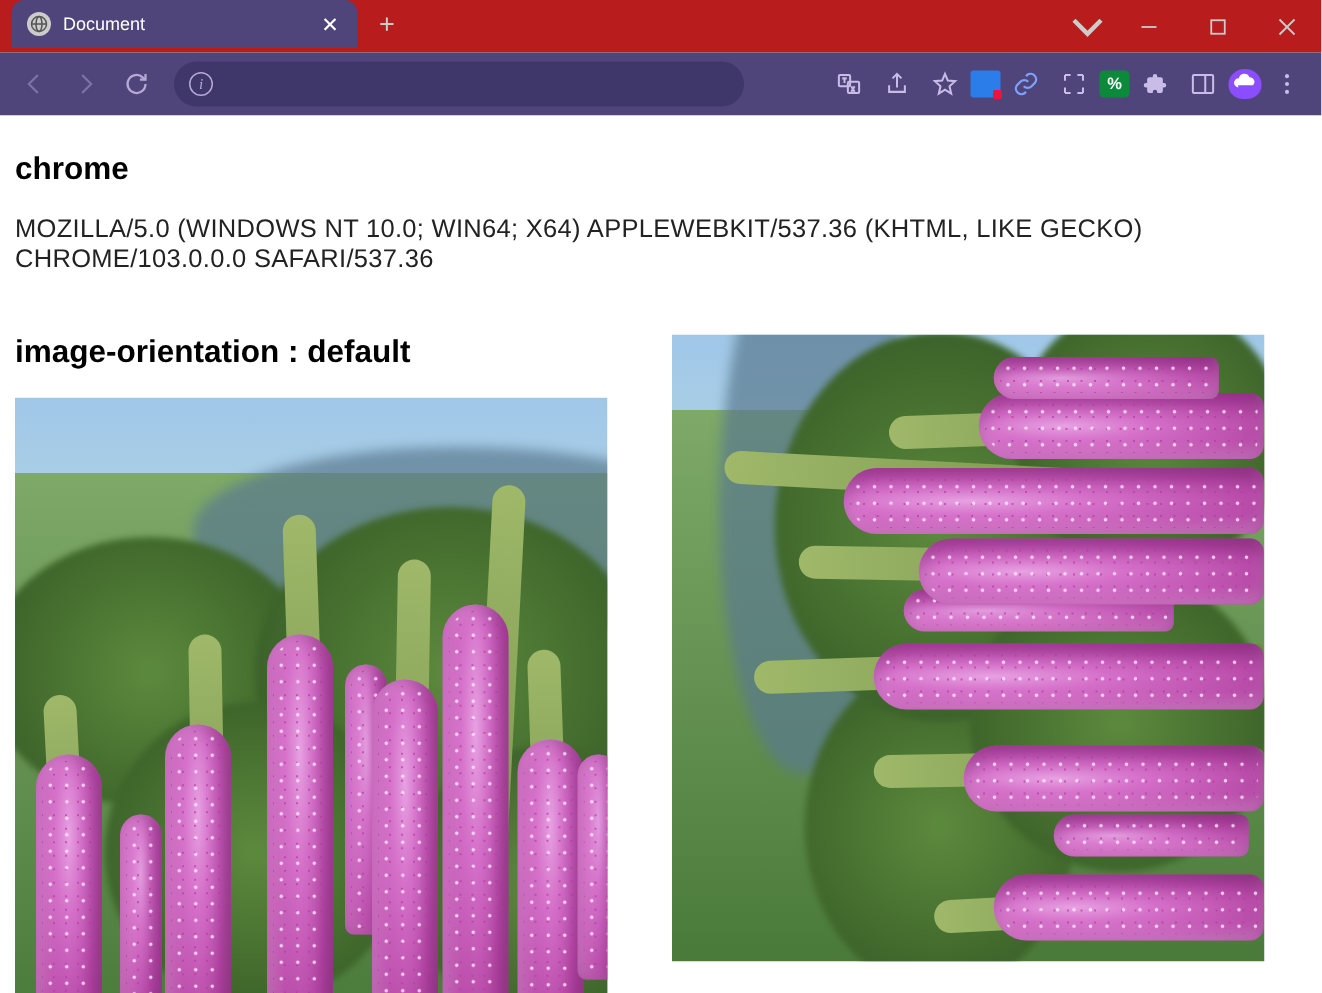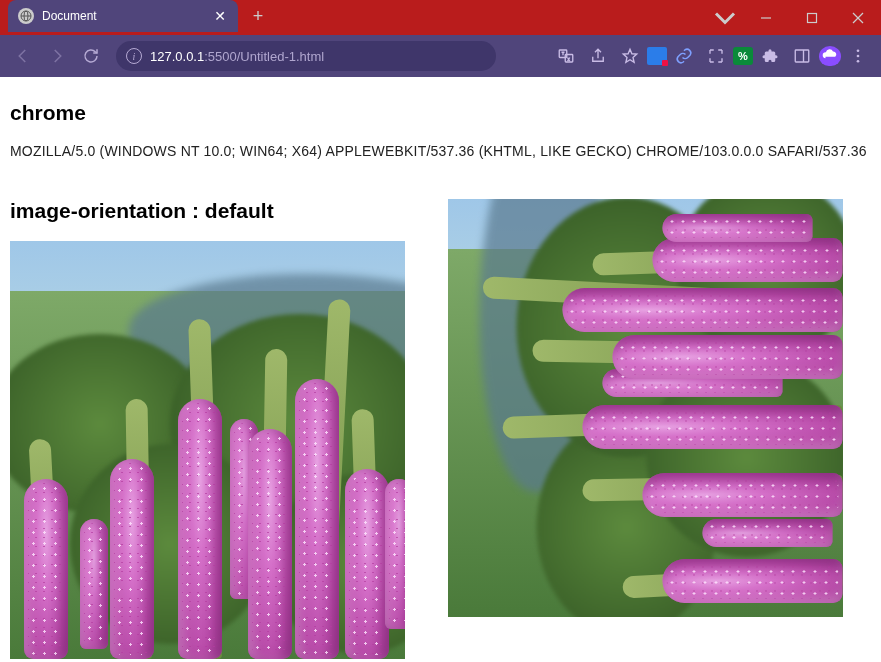--- a/index.html
+++ b/index.html
@@ -107,21 +107,21 @@
   background: #e14; border-radius: 1px;
 }
 
 .content {
   padding: 24px 10px 26px 10px;
   height: calc(100% - 77px);
   overflow: hidden;
   background: #fff;
 }
 .h1 { font-size: 21px; font-weight: bold; margin-bottom: 18px; }
-.ua { font-size: 14px; letter-spacing: 0.2px; color: #222; margin-bottom: 40px; }
+.ua { font-size: 17px; letter-spacing: 0.2px; color: #222; margin-bottom: 40px; }
 .row { display: flex; gap: 14px; }
 .col { width: 455px; }
 .col h2 { font-size: 21px; font-weight: 700; margin-bottom: 18px; }
 .imgbox {
   width: 395px; height: 418px; overflow: hidden; position: relative;
 }
 .photo {
   width: 100%; height: 100%;
   background: linear-gradient(180deg, #9fc7e8 0%, #a8cde6 12%, #7ea968 12%, #4a7a3a 100%);
   position: relative;
@@ -222,23 +222,20 @@
       </svg>
   </div>
   <div class="tb-btn">
     <svg viewBox="0 0 24 24">
         <path d="M20 12a8 8 0 1 1-2.34-5.66L20 8"></path>
         <polyline points="20 3 20 8 15 8"></polyline>
       </svg>
   </div>
   <div class="addr">
     <span class="addr-info">i</span>
-    <span class="addr-text">
-      <span class="host">127.0.0.1</span><span class="path">:5500/Untitled-1.html</span>
-    </span>
   </div>
   <div class="spacer"></div>
   <div class="ext-icons">
     <div class="ext">
       <svg viewBox="0 0 24 24" fill="none" stroke="#c9bce6" stroke-width="1.8">
           <rect x="3" y="4" width="10" height="10" rx="1"></rect>
           <rect x="11" y="10" width="10" height="10" rx="1"></rect>
           <path d="M6 7h4M8 7v4M14 14l3 5M17 14l-3 5"></path>
         </svg>
     </div>

